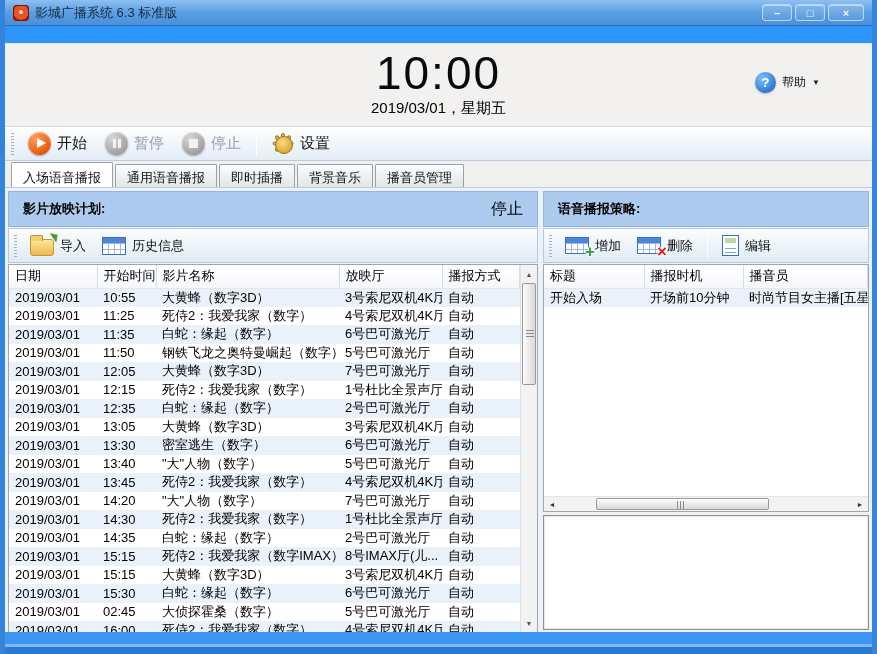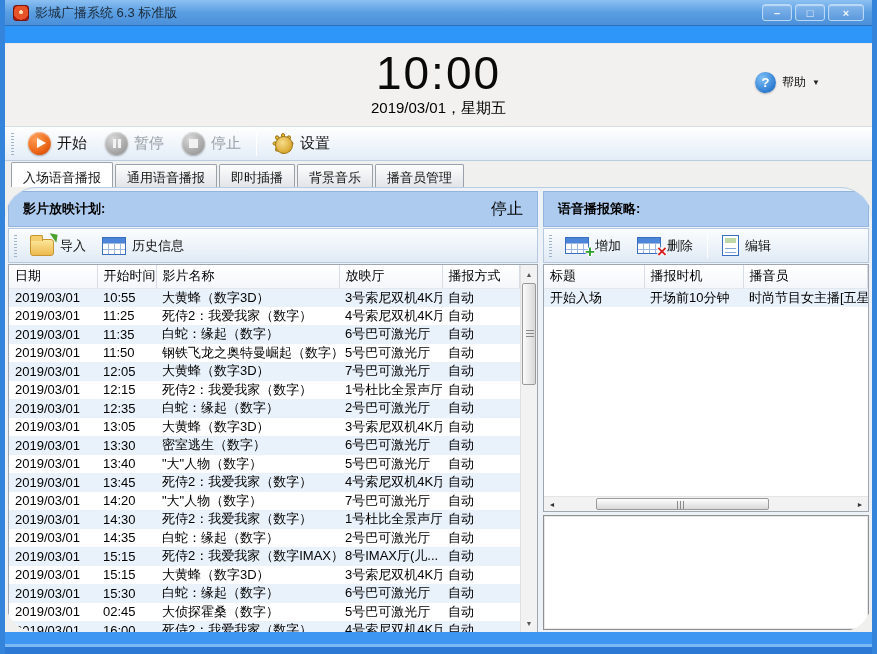--- a/index.html
+++ b/index.html
@@ -65,21 +65,21 @@
 
   
   .tabbar { height:26px; flex:0 0 26px; background:#F0F0EE; display:flex; align-items:flex-end; padding:0 0 0 6px; }
   .tab { font-size:13px; color:#111; padding:4px 11px 3px; margin-right:2px; cursor:default;
     background:linear-gradient(#FDFDFD,#E2E4E8); border:1px solid #9AA0AC; border-bottom:none;
     border-radius:2px 2px 0 0; height:23px; }
   .tab.active { background:#fff; height:25px; padding-top:6px; position:relative; z-index:2; }
 
   
   .content { flex:1 1 auto; background:#EDF2F8; border-top:1px solid #B8CCE4; display:flex;
-    padding:3px 3px 2px; gap:5px; overflow:hidden;border-radius:32px; }
+    padding:3px 3px 2px; gap:5px; overflow:hidden; }
   .panel { display:flex; flex-direction:column; min-width:0; }
   .panel.left { flex:0 0 530px; }
   .panel.right { flex:1 1 auto; }
 
   .panel-header { height:36px; flex:0 0 36px; background:#ACCBEE; border:1px solid #93B5DD;
     display:flex; align-items:center; padding:0 14px; }
   .panel-title { font-size:13px; font-weight:bold; color:#000; }
   .panel-status { margin-left:auto; font-size:16px; color:#000; }
 
   .panel-toolbar { height:35px; flex:0 0 35px; margin-top:1px; background:linear-gradient(#FBFDFE,#E0EAF5);

